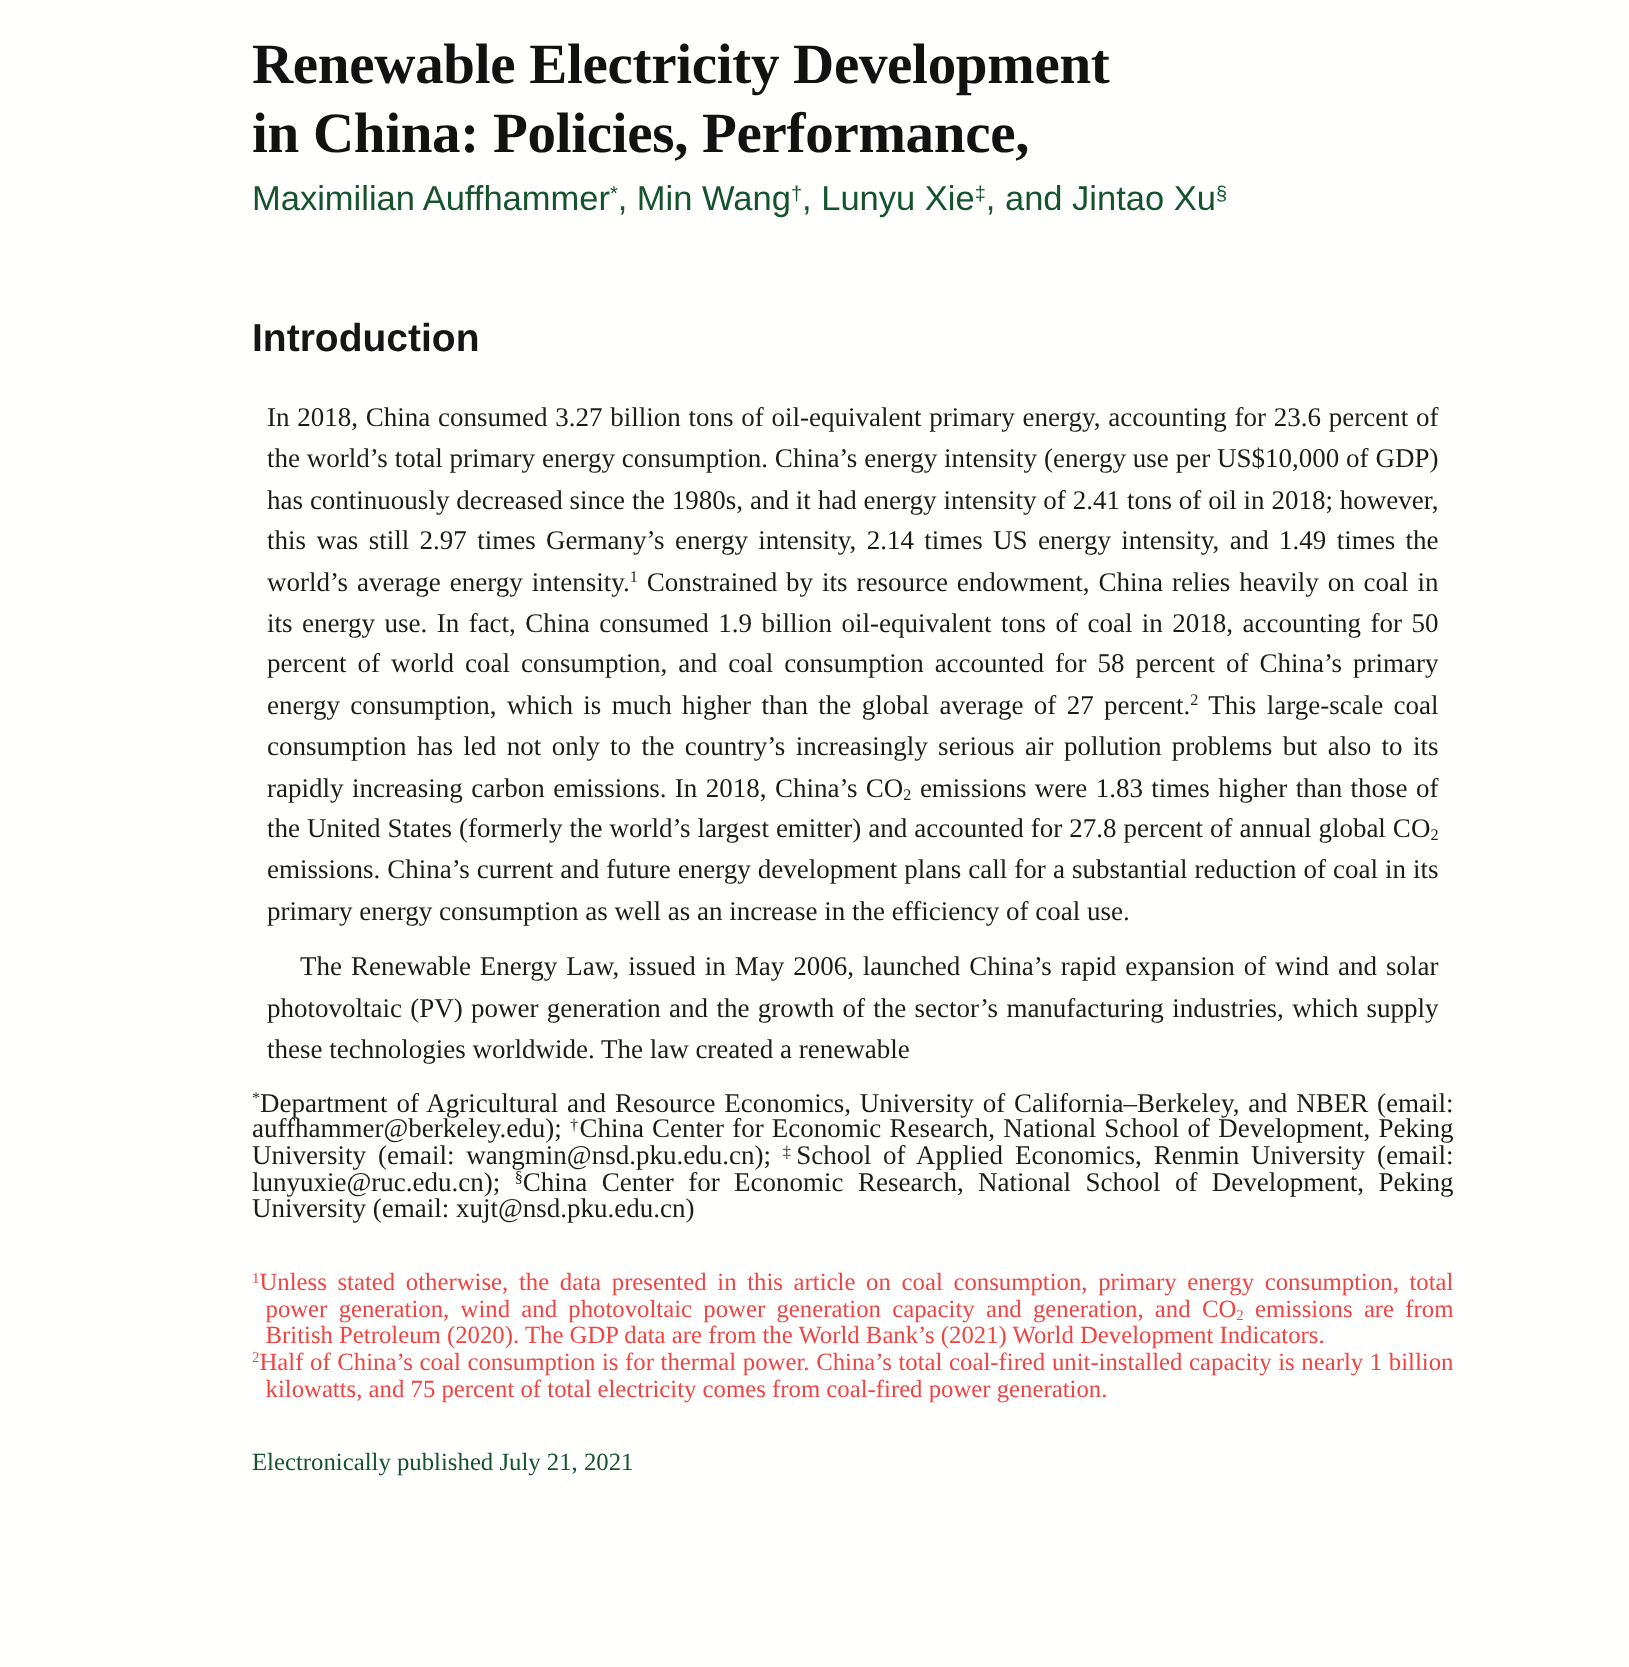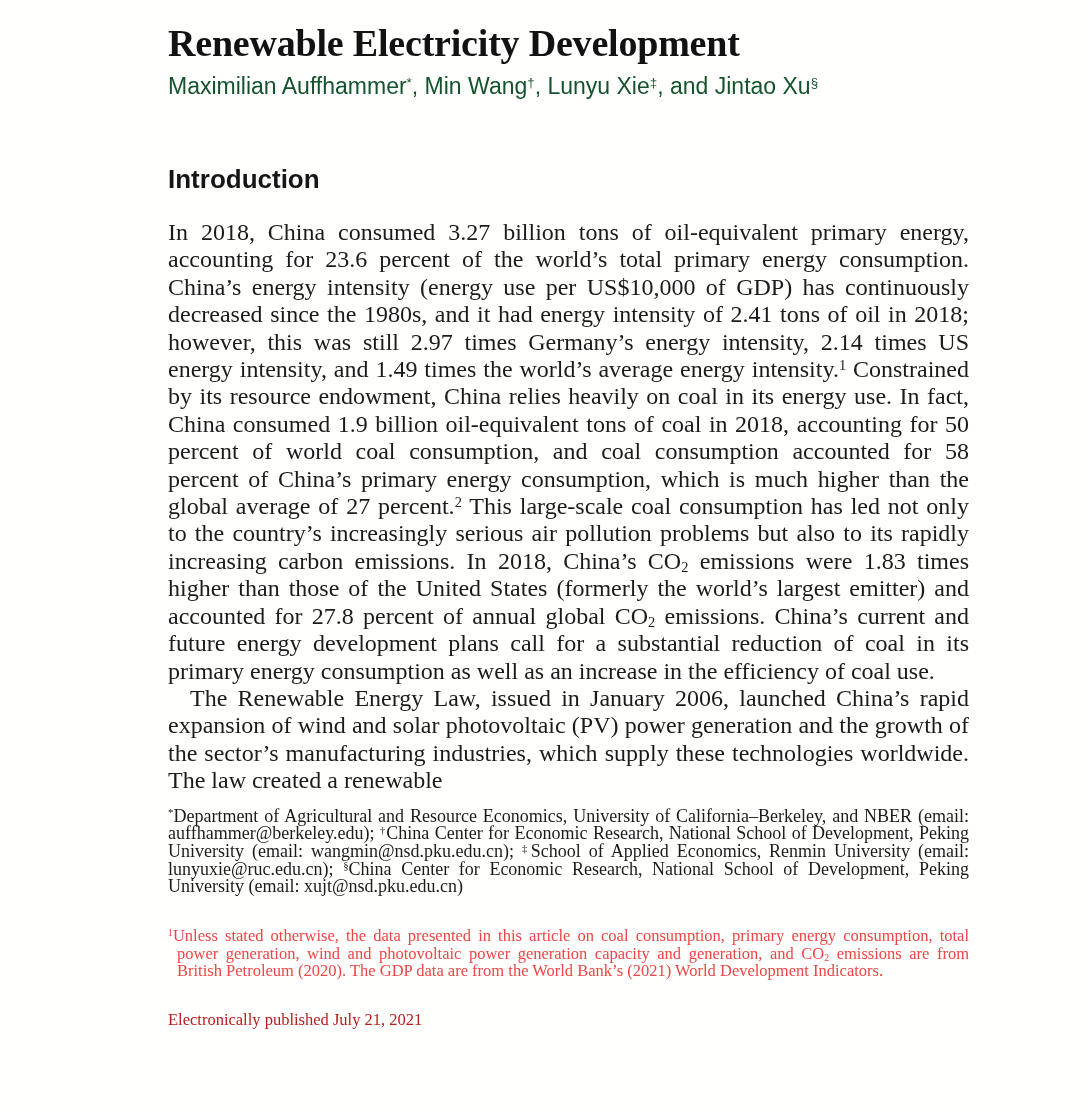--- a/index.html
+++ b/index.html
@@ -47,23 +47,23 @@
   .section-heading {
     margin: 64px 0 0 0;
     font-family: "Liberation Sans", sans-serif;
     font-weight: 700;
     font-size: 26px;
     line-height: 30px;
     color: #161616;
   }
   .body-text { margin-top: 25px; }
   .body-text p {
-    margin: 0;
+    margin: 10px;
     text-align: justify;
-    font-size: 24px;
+    font-size: 18px;
     line-height: 27.4px;
     color: #1b1b1b;
   }
   .body-text p.indent { text-indent: 22px; }
   sup, sub {
     position: relative;
     vertical-align: baseline;
     line-height: 0;
     font-size: 60%;
   }
@@ -83,44 +83,46 @@
     font-size: 16.5px;
     line-height: 17.7px;
     color: #ef4444;
     padding-left: 9px;
     text-indent: -9px;
   }
   .published {
     margin-top: 30px;
     font-size: 16.5px;
     line-height: 20px;
-    color: #b91c1c;
+    color: #14532d;
   }
 </style>
 </head>
 <body>
 
 <div class="page">
   <div class="content">
 
     <h1 class="title">
       <span class="tline">Renewable Electricity Development</span>
+      <span class="tline">in China: Policies, Performance,</span>
     </h1>
 
     <div class="authors">Maximilian Auffhammer<sup>*</sup>, Min Wang<sup>†</sup>, Lunyu Xie<sup>‡</sup>, and Jintao Xu<sup>§</sup></div>
 
     <h2 class="section-heading">Introduction</h2>
 
     <div class="body-text">
       <p>In 2018, China consumed 3.27 billion tons of oil-equivalent primary energy, accounting for 23.6 percent of the world’s total primary energy consumption. China’s energy intensity (energy use per US$10,000 of GDP) has continuously decreased since the 1980s, and it had energy intensity of 2.41 tons of oil in 2018; however, this was still 2.97 times Germany’s energy intensity, 2.14 times US energy intensity, and 1.49 times the world’s average energy intensity.<sup>1</sup> Constrained by its resource endowment, China relies heavily on coal in its energy use. In fact, China consumed 1.9 billion oil-equivalent tons of coal in 2018, accounting for 50 percent of world coal consumption, and coal consumption accounted for 58 percent of China’s primary energy consumption, which is much higher than the global average of 27 percent.<sup>2</sup> This large-scale coal consumption has led not only to the country’s increasingly serious air pollution problems but also to its rapidly increasing carbon emissions. In 2018, China’s CO<sub>2</sub> emissions were 1.83 times higher than those of the United States (formerly the world’s largest emitter) and accounted for 27.8 percent of annual global CO<sub>2</sub> emissions. China’s current and future energy development plans call for a substantial reduction of coal in its primary energy consumption as well as an increase in the efficiency of coal use.</p>
-      <p class="indent">The Renewable Energy Law, issued in January 2006, launched China’s rapid expansion of wind and solar photovoltaic (PV) power generation and the growth of the sector’s manufacturing industries, which supply these technologies worldwide. The law created a renewable</p>
+      <p class="indent">The Renewable Energy Law, issued in May 2006, launched China’s rapid expansion of wind and solar photovoltaic (PV) power generation and the growth of the sector’s manufacturing industries, which supply these technologies worldwide. The law created a renewable</p>
     </div>
 
     <div class="affiliations"><sup>*</sup>Department of Agricultural and Resource Economics, University of California–Berkeley, and NBER (email: auffhammer@berkeley.edu); <sup>†</sup>China Center for Economic Research, National School of Development, Peking University (email: wangmin@nsd.pku.edu.cn); <sup>‡</sup>School of Applied Economics, Renmin University (email: lunyuxie@ruc.edu.cn); <sup>§</sup>China Center for Economic Research, National School of Development, Peking University (email: xujt@nsd.pku.edu.cn)</div>
 
     <div class="footnotes">
       <p><sup>1</sup>Unless stated otherwise, the data presented in this article on coal consumption, primary energy consumption, total power generation, wind and photovoltaic power generation capacity and generation, and CO<sub>2</sub> emissions are from British Petroleum (2020). The GDP data are from the World Bank’s (2021) World Development Indicators.</p>
+      <p><sup>2</sup>Half of China’s coal consumption is for thermal power. China’s total coal-fired unit-installed capacity is nearly 1 billion kilowatts, and 75 percent of total electricity comes from coal-fired power generation.</p>
     </div>
 
     <div class="published">Electronically published July 21, 2021</div>
 
   </div>
 </div>
 
 </body></html>

